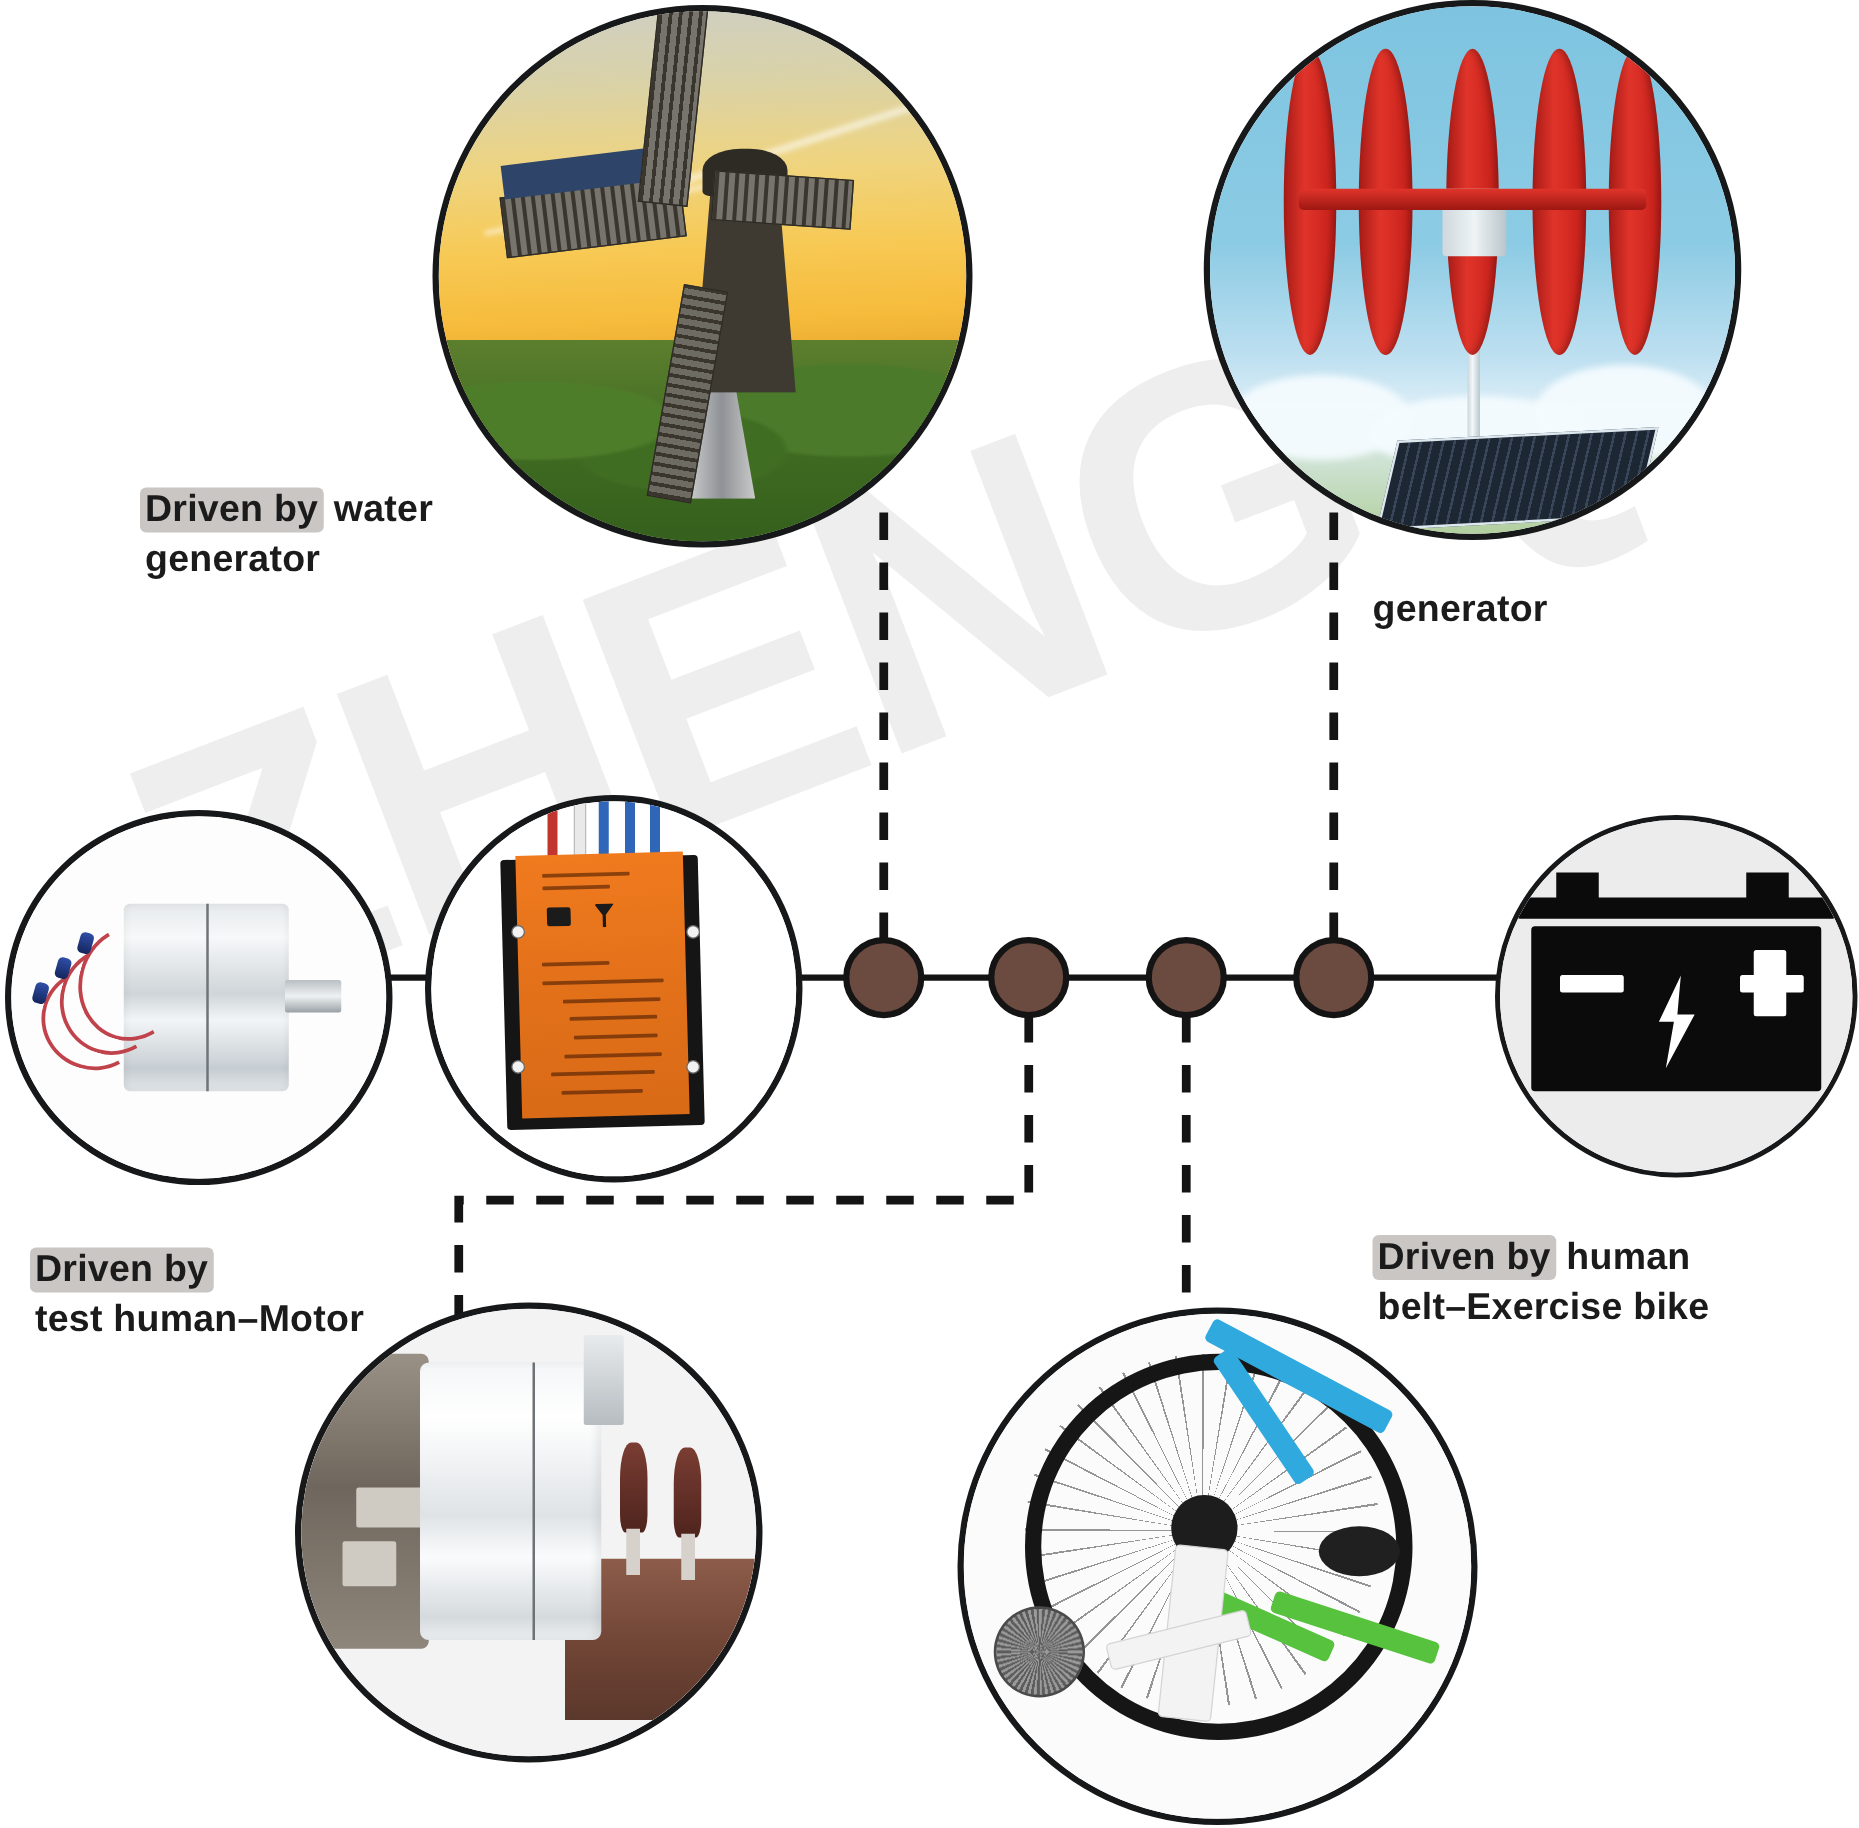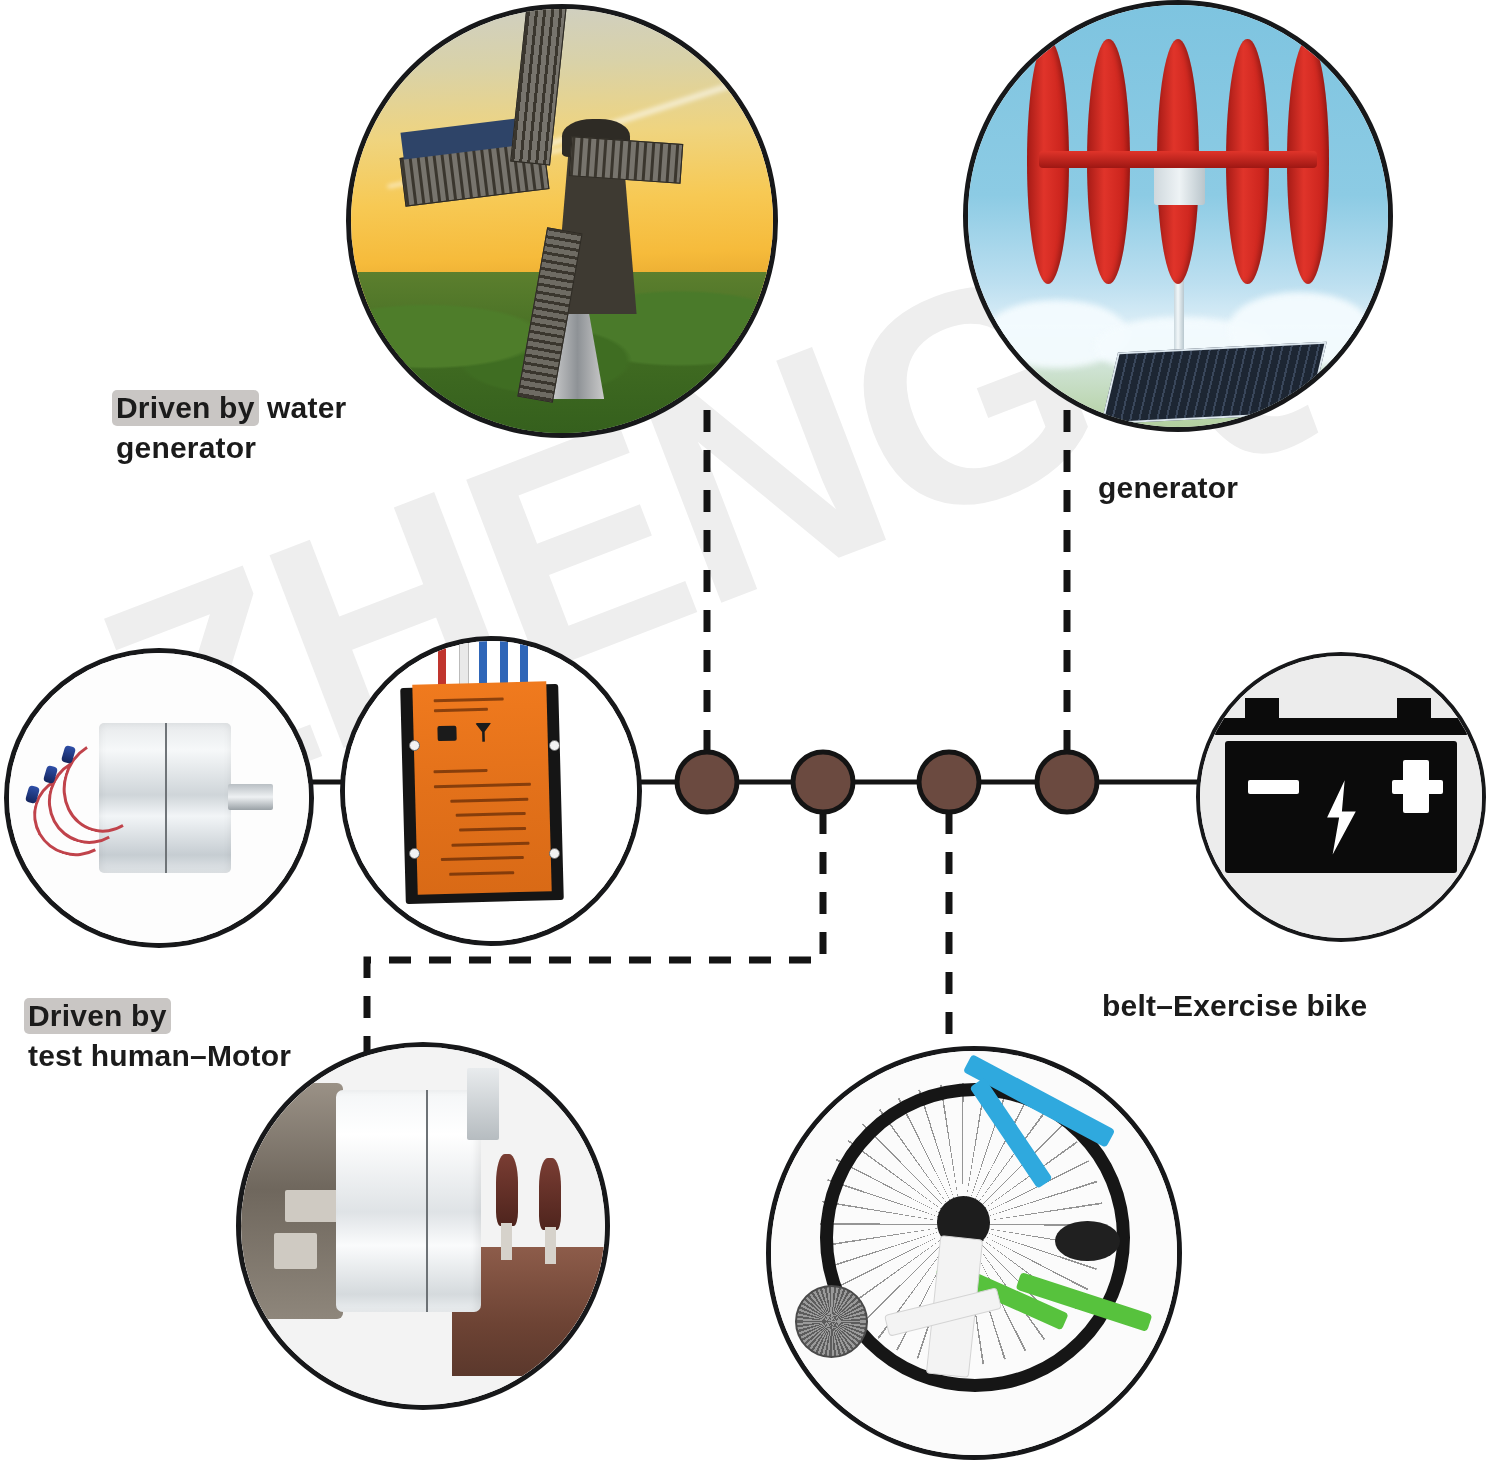--- a/index.html
+++ b/index.html
@@ -439,14 +439,15 @@
 <div class="caption" style="left:1098px;top:468px;">
   <span class="ln">generator</span>
 </div>
 
 <div class="caption" style="left:28px;top:996px;">
   <span class="ln"><span class="hl">Driven by</span></span>
   <span class="ln">test human–Motor</span>
 </div>
 
 <div class="caption" style="left:1102px;top:986px;">
+  <span class="ln"><span class="hl">Driven by</span> <span>human</span></span>
   <span class="ln">belt–Exercise bike</span>
 </div>
 
 </body></html>

